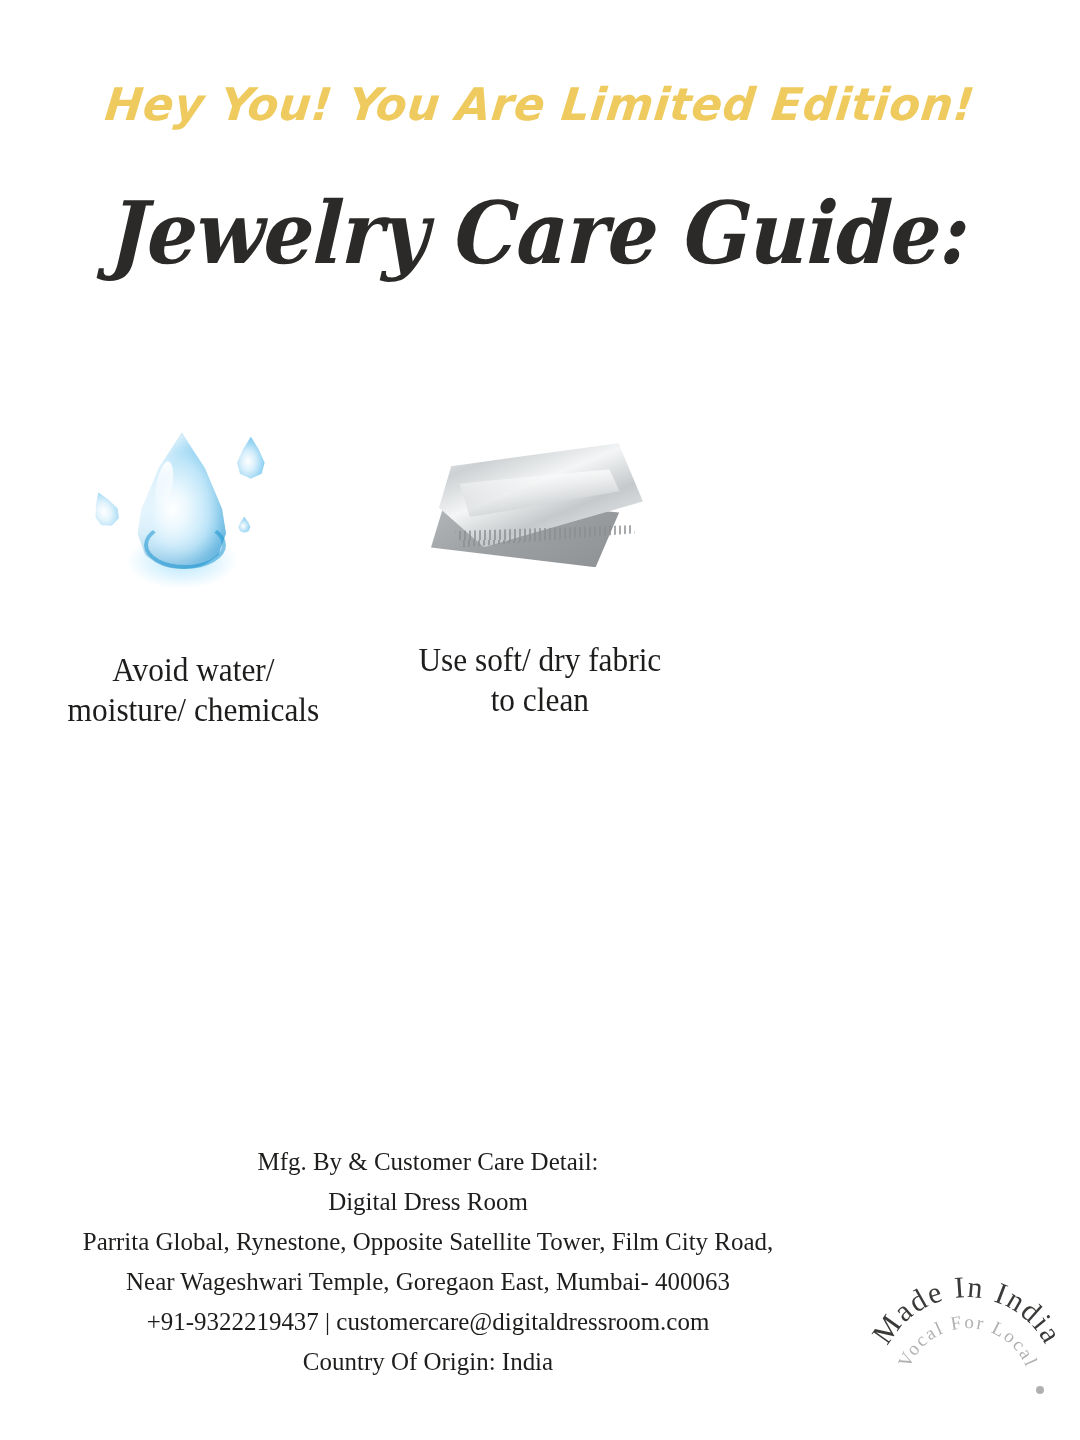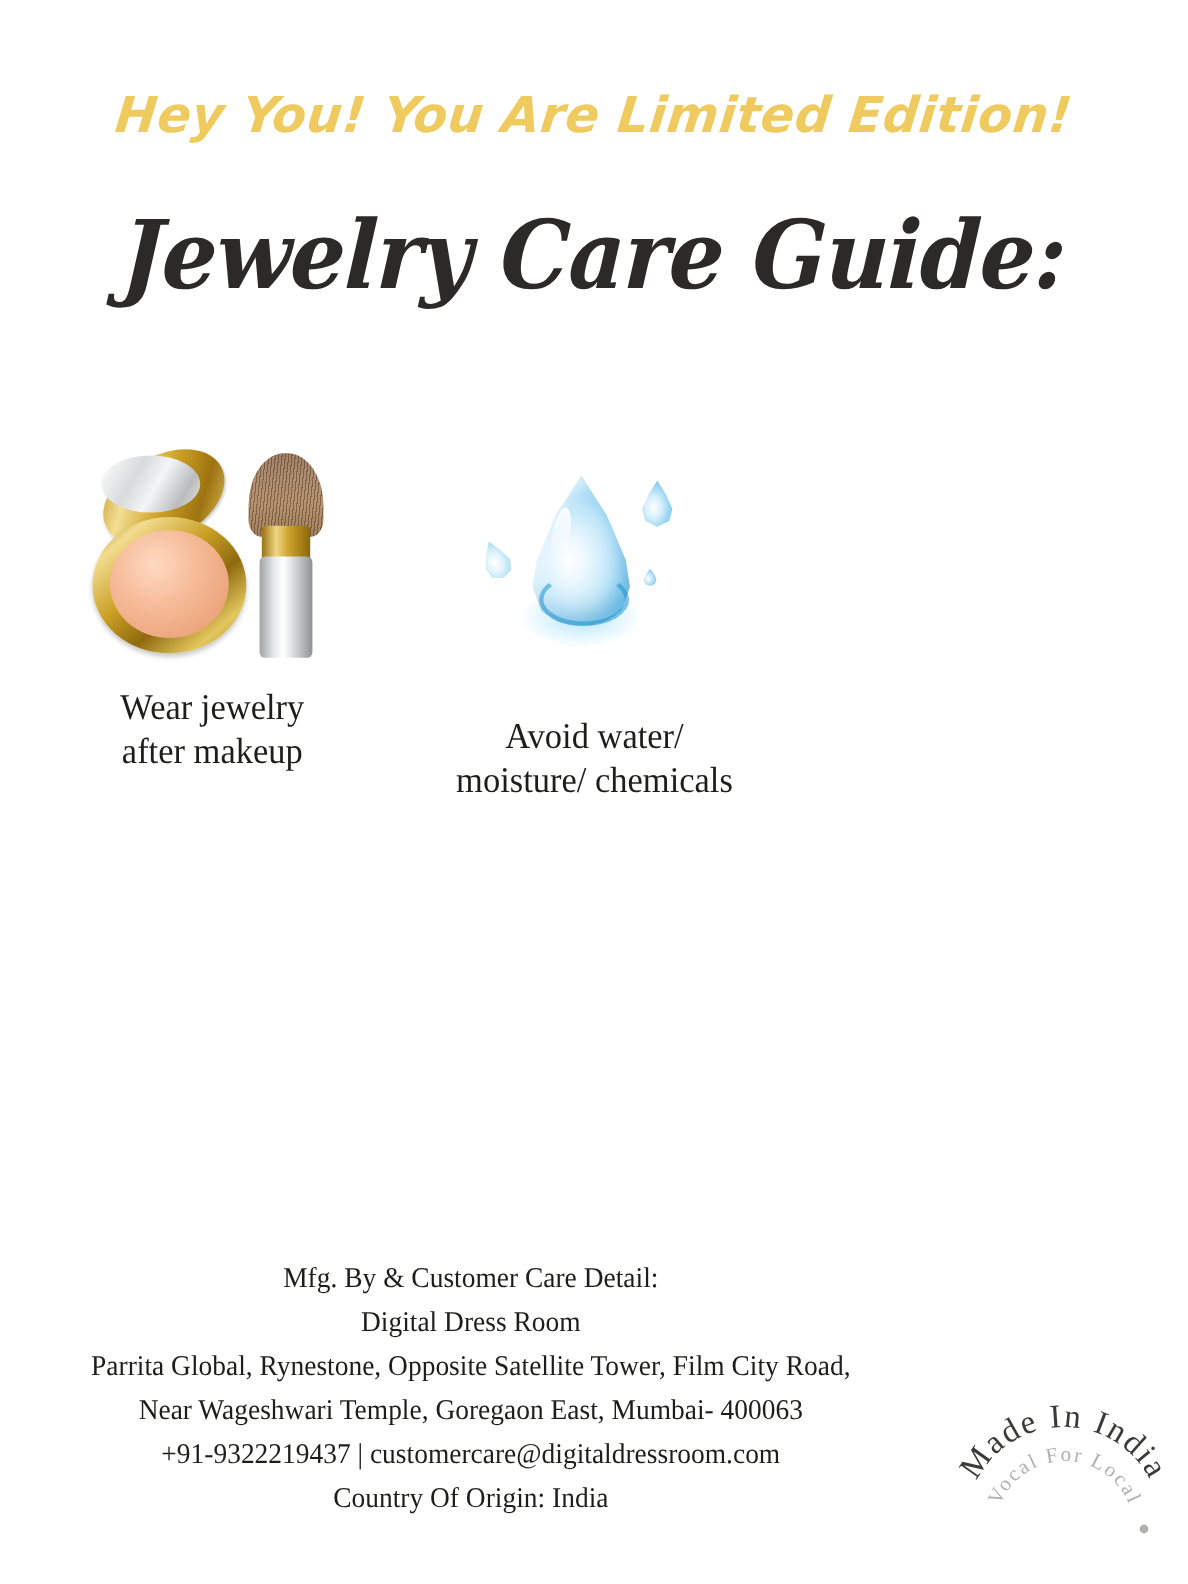--- a/index.html
+++ b/index.html
@@ -440,53 +440,50 @@
 <body>
 
 <div class="page">
 
   <div class="tagline">Hey You! You Are Limited Edition!</div>
   <div class="main-title">Jewelry Care Guide:</div>
 
   <div class="tips-grid">
 
 
-    <div class="tip r1c2">
-      <div class="tip-art">
-        <div class="makeup">
-          <div class="mk-lid"></div>
-          <div class="mk-mirror"></div>
-          <div class="mk-base"></div>
-          <div class="mk-powder"></div>
-          <div class="mk-bristles"></div>
-          <div class="mk-ferrule"></div>
-          <div class="mk-handle"></div>
-        </div>
-      </div>
-      <div class="tip-caption">Wear jewelry
-after makeup</div>
-    </div>
 
 
     <div class="tip r2c1">
       <div class="tip-art">
         <div class="drops">
           <div class="wd-glow"></div>
           <div class="wd-main"></div>
           <div class="wd-main-hl"></div>
           <div class="wd-main-arc"></div>
           <div class="wd-small"></div>
           <div class="wd-small2"></div>
           <div class="wd-tiny"></div>
         </div>
       </div>
       <div class="tip-caption">Avoid water/
 moisture/ chemicals</div>
     </div>
 
+    <div class="tip r2c2">
+      <div class="tip-art">
+        <div class="cloth">
+          <div class="cl-back"></div>
+          <div class="cl-front"></div>
+          <div class="cl-fold"></div>
+          <div class="cl-edge"></div>
+        </div>
+      </div>
+      <div class="tip-caption">Use soft/ dry fabric
+to clean</div>
+    </div>
 
 
   </div>
 
   <div class="footer">
     <div class="footer-line">Mfg. By &amp; Customer Care Detail:</div>
     <div class="footer-line">Digital Dress Room</div>
     <div class="footer-line">Parrita Global, Rynestone, Opposite Satellite Tower, Film City Road,</div>
     <div class="footer-line">Near Wageshwari Temple, Goregaon East, Mumbai- 400063</div>
     <div class="footer-line">+91-9322219437 | customercare@digitaldressroom.com</div>

